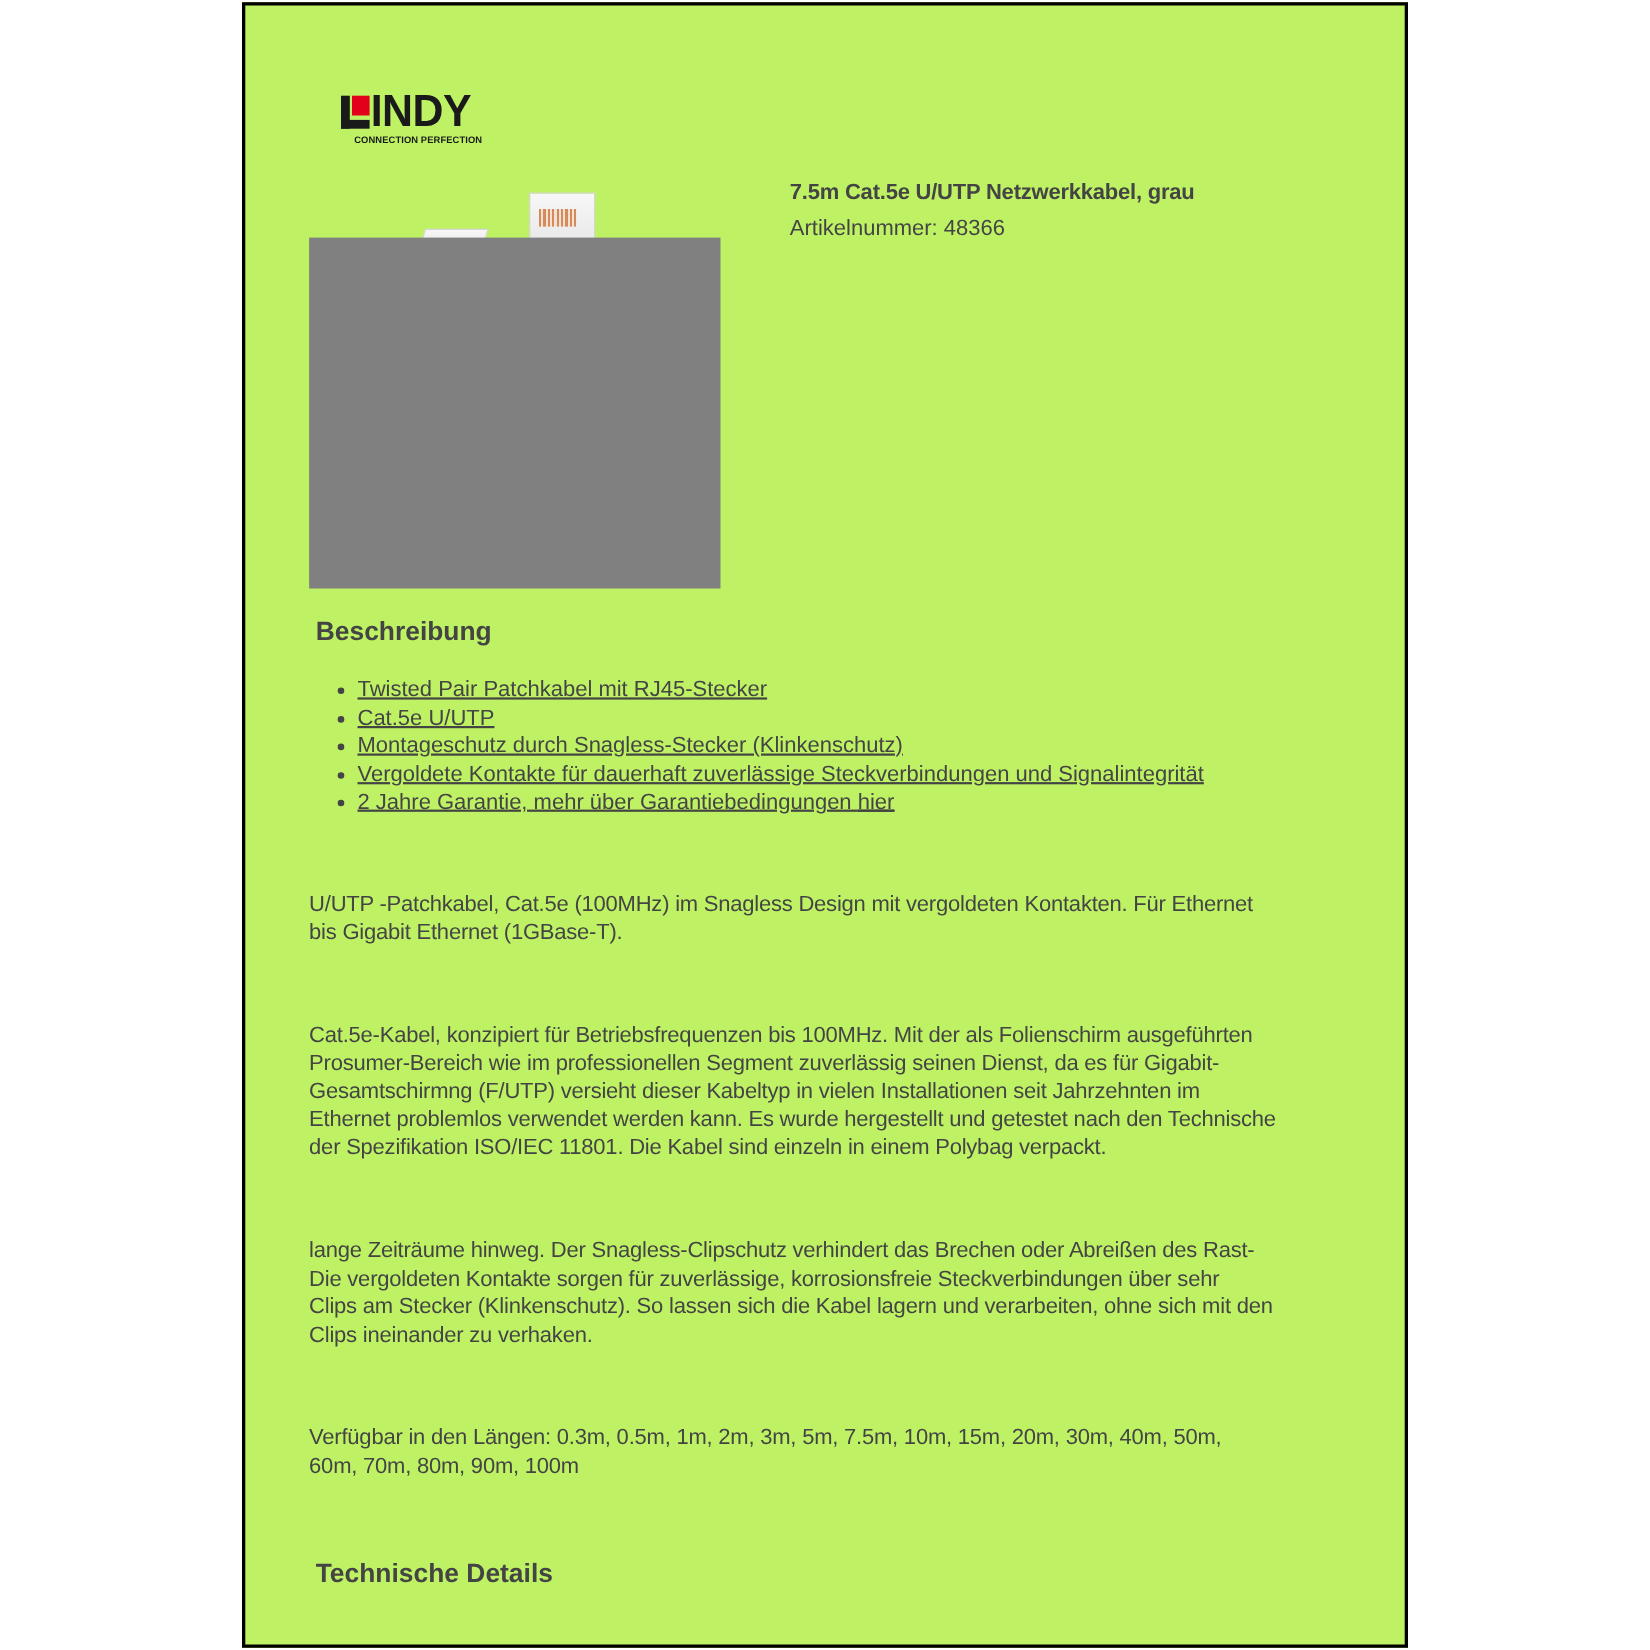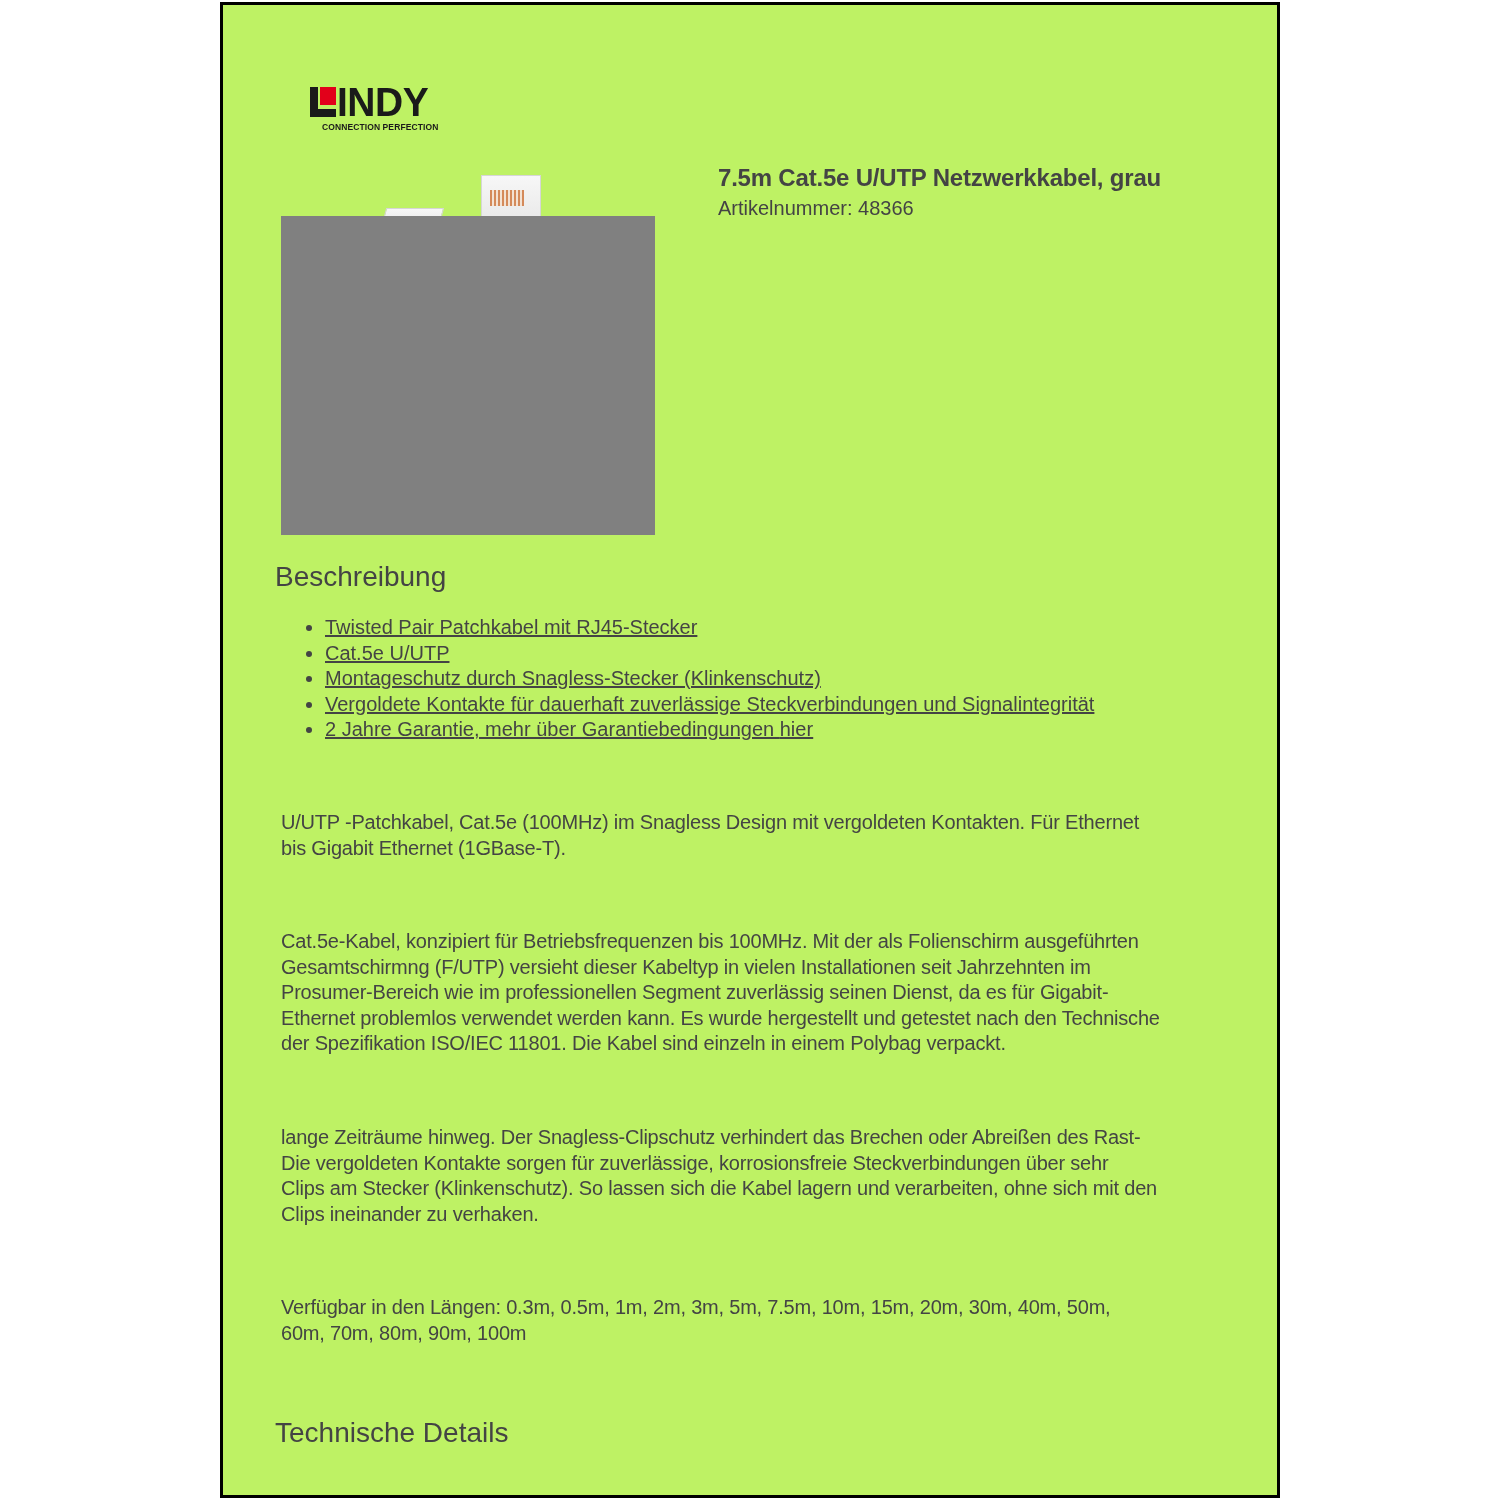--- a/index.html
+++ b/index.html
@@ -123,39 +123,39 @@
       top: 56px;
       width: 374px;
       height: 319px;
       background: #808080;
     }
     
     .product-title {
       position: absolute;
       left: 495px;
       top: 159px;
-      font-size: 24px;
+      font-size: 20px;
       font-weight: bold;
       color: #444444;
       white-space: nowrap;
       letter-spacing: -0.2px;
     }
     .article-number {
       position: absolute;
       left: 495px;
       top: 192px;
       font-size: 20px;
       color: #444444;
       white-space: nowrap;
     }
     .section-heading {
       position: absolute;
-      left: 52px;
-      font-size: 28px;
-      font-weight: normal;
+      left: 64px;
+      font-size: 24px;
+      font-weight: bold;
       color: #444444;
       white-space: nowrap;
     }
     .features {
       position: absolute;
       left: 58px;
       top: 610px;
       margin: 0;
       padding: 0 0 0 44px;
       list-style: disc;
@@ -226,22 +226,22 @@
       <li><span>2 Jahre Garantie, mehr über Garantiebedingungen </span><a href="#">hier</a></li>
     </ul>
 
     <p class="para" style="top:805px;">
       <span class="line">U/UTP -Patchkabel, Cat.5e (100MHz) im Snagless Design mit vergoldeten Kontakten. Für Ethernet</span>
       <span class="line">bis Gigabit Ethernet (1GBase-T).</span>
     </p>
 
     <p class="para" style="top:924px;">
       <span class="line">Cat.5e-Kabel, konzipiert für Betriebsfrequenzen bis 100MHz. Mit der als Folienschirm ausgeführten</span>
+      <span class="line">Prosumer-Bereich wie im professionellen Segment zuverlässig seinen Dienst, da es für Gigabit-</span>
       <span class="line">Gesamtschirmng (F/UTP) versieht dieser Kabeltyp in vielen Installationen seit Jahrzehnten im</span>
-      <span class="line">Prosumer-Bereich wie im professionellen Segment zuverlässig seinen Dienst, da es für Gigabit-</span>
       <span class="line">Ethernet problemlos verwendet werden kann. Es wurde hergestellt und getestet nach den Technische</span>
       <span class="line">der Spezifikation ISO/IEC 11801.  Die Kabel sind einzeln in einem Polybag verpackt.</span>
     </p>
 
     <p class="para" style="top:1120px;">
       <span class="line">lange Zeiträume hinweg. Der Snagless-Clipschutz verhindert das Brechen oder Abreißen des Rast-</span>
       <span class="line">Die vergoldeten Kontakte sorgen für zuverlässige, korrosionsfreie  Steckverbindungen über sehr</span>
       <span class="line">Clips am Stecker (Klinkenschutz). So lassen sich die Kabel lagern und verarbeiten, ohne sich mit den</span>
       <span class="line">Clips ineinander zu verhaken.</span>
     </p>

